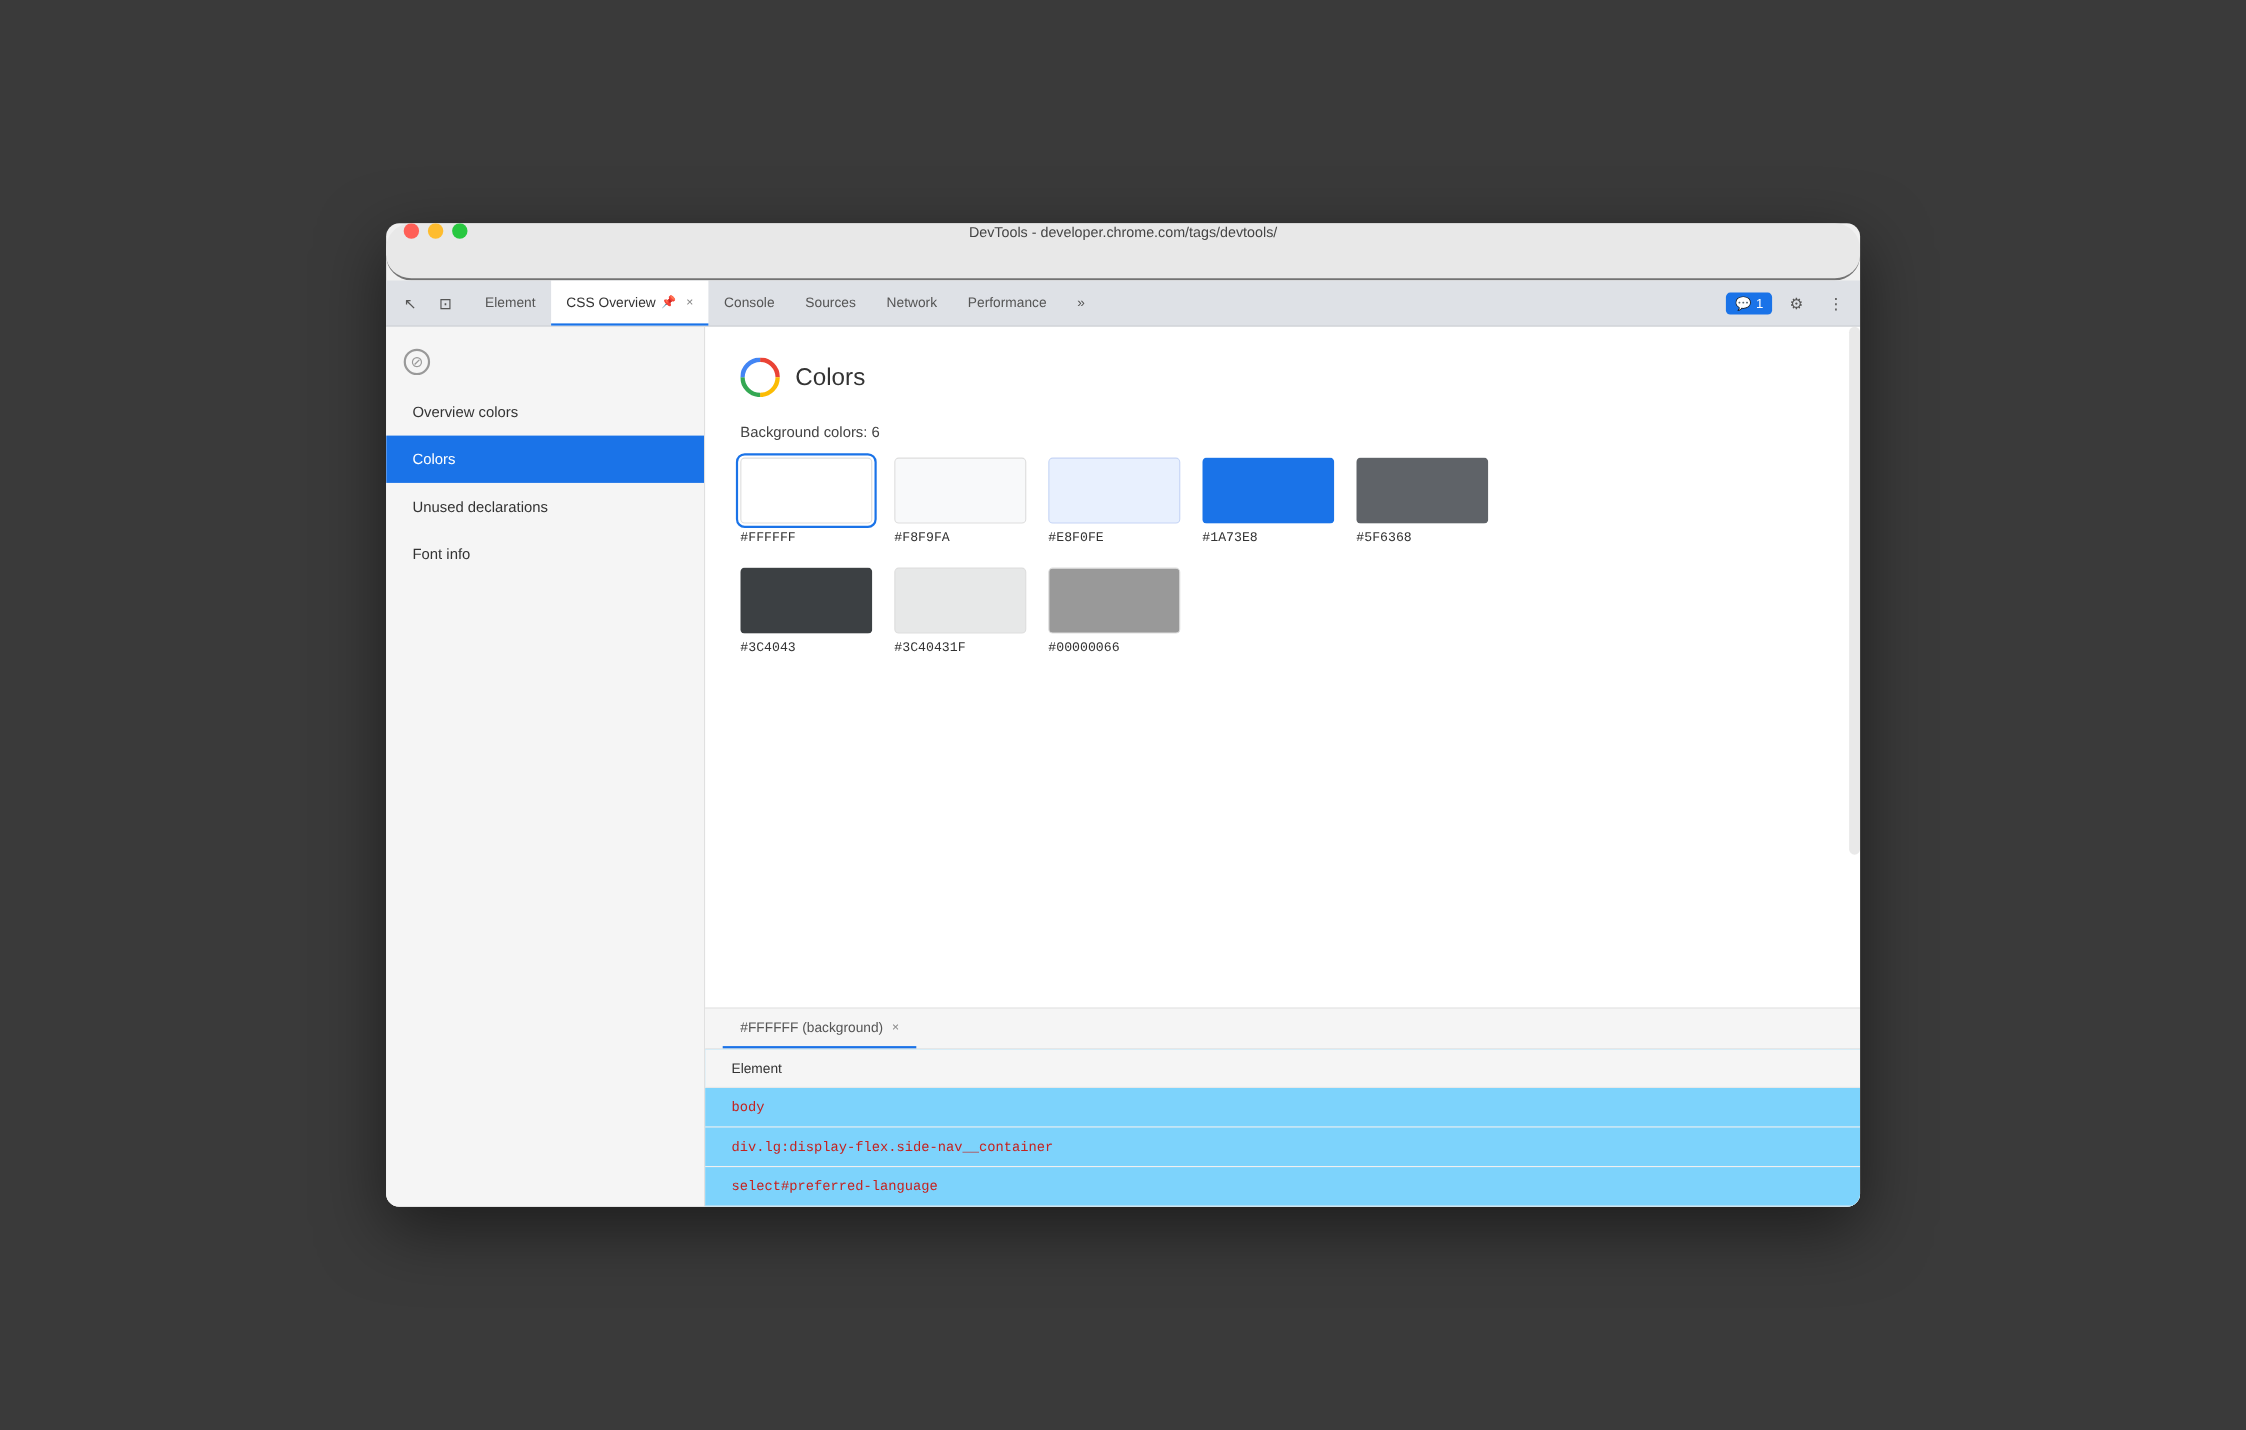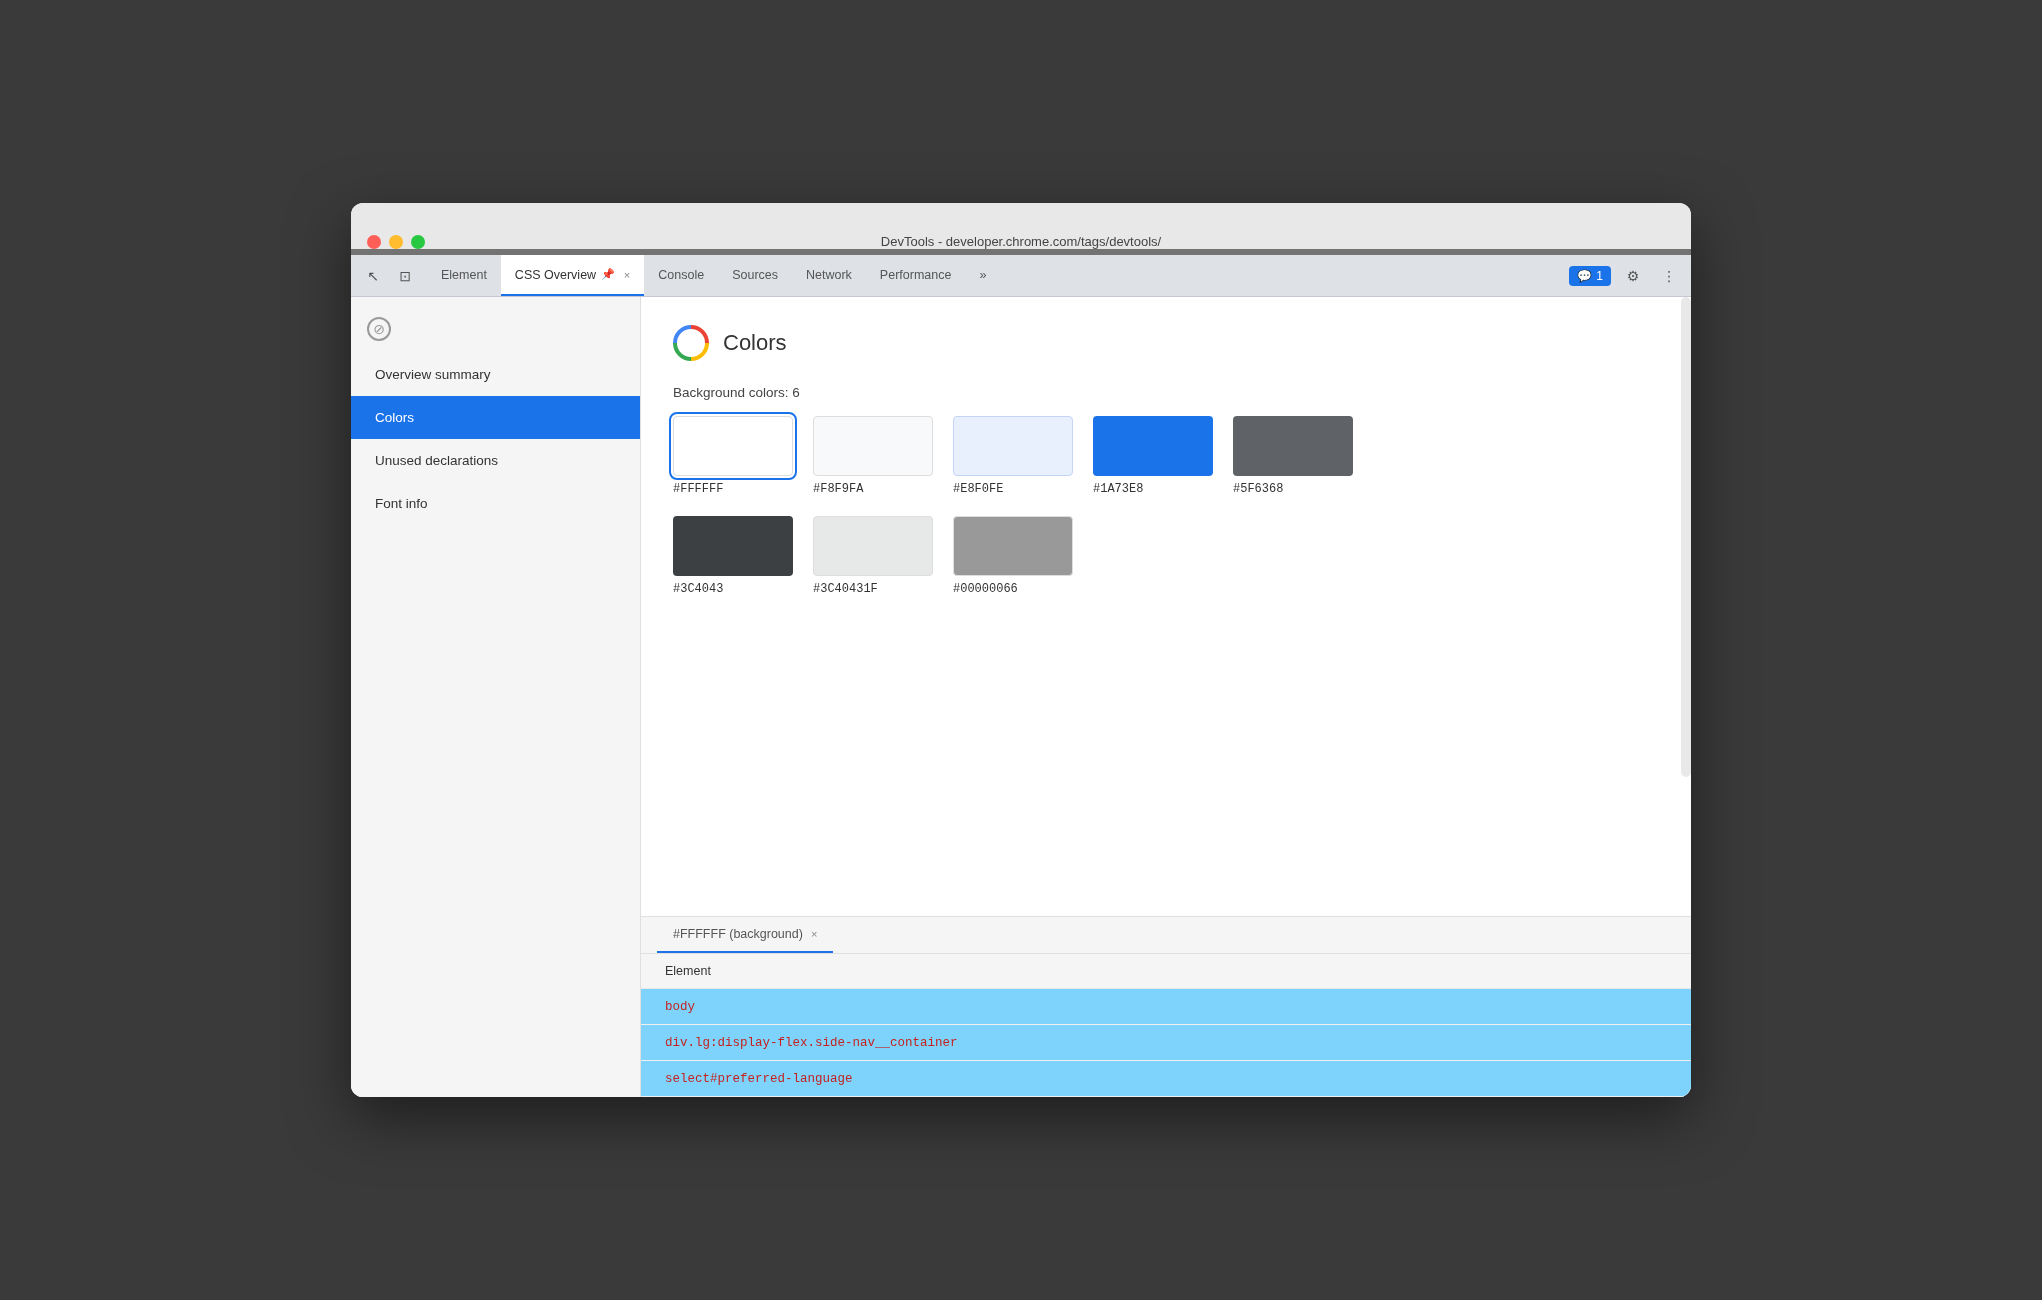--- a/index.html
+++ b/index.html
@@ -17,24 +17,25 @@
       background: #f0f0f0;
       border-radius: 12px;
       box-shadow: 0 20px 60px rgba(0,0,0,0.5);
       overflow: hidden;
     }
     
     .title-bar {
       background: #e8e8e8;
       height: 52px;
       display: flex;
-      align-items: flex-end;
+      align-items: flex-start;
       padding: 0 16px;
-      border-bottom: 6px solid #737373;
+      border-bottom: 2px solid #737373;
       position: relative;
+      border-radius: 23px;
     }
     .traffic-lights {
       display: flex;
       gap: 8px;
       align-items: center;
     }
     .traffic-light {
       width: 14px;
       height: 14px;
       border-radius: 50%;
@@ -323,21 +324,21 @@
   </div>
 
   <div class="main" style="height: 800px; display: flex; flex-direction: column;">
     <div style="display: flex; flex: 1; overflow: hidden;">
 
       <div class="sidebar">
         <div class="sidebar-top">
           <div class="no-entry-icon">⊘</div>
         </div>
         <div class="sidebar-item">
-          <span>Overview summary</span>
+          <span>Overview colors</span>
         </div>
         <div class="sidebar-item active">
           <span>Colors</span>
         </div>
         <div class="sidebar-item">
           <span>Unused declarations</span>
         </div>
         <div class="sidebar-item">
           <span>Font info</span>
         </div>

